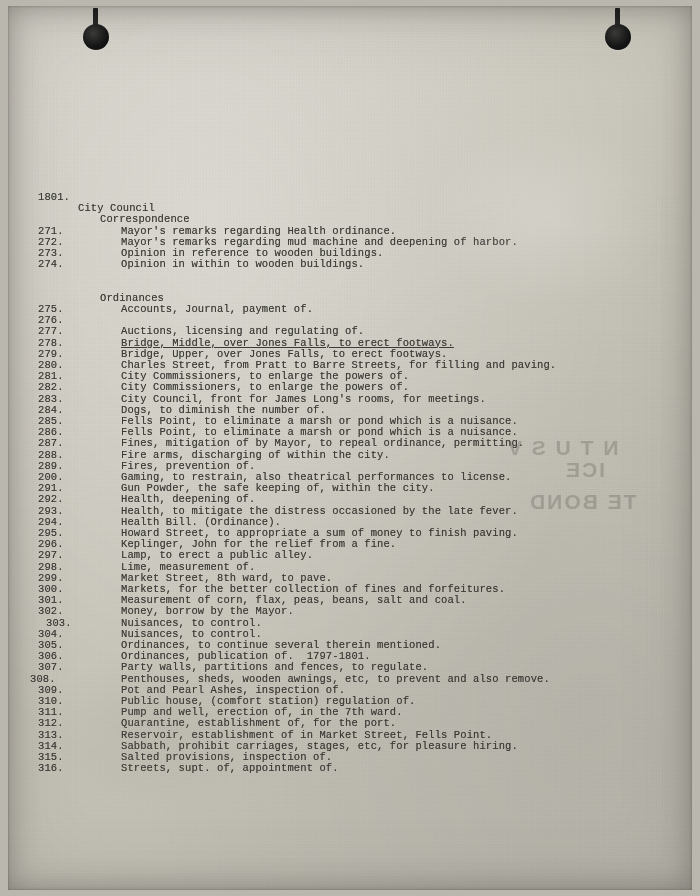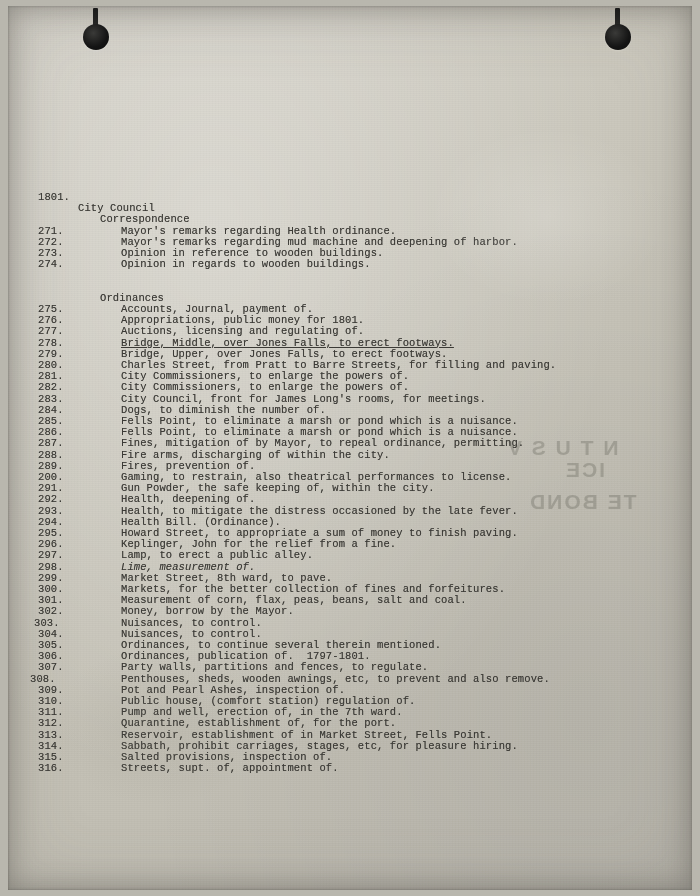--- a/index.html
+++ b/index.html
@@ -117,26 +117,25 @@
   <div class="line" style="left: 30px; top: 186px;">1801.</div>
       <div class="line" style="left: 70px; top: 197.2px;">City Council</div>
       <div class="line" style="left: 92px; top: 208.4px;">Correspondence</div>
       <div class="line" style="left: 30px; top: 219.6px;">271.</div>
       <div class="line" style="left: 113px; top: 219.6px;">Mayor's remarks regarding Health ordinance.</div>
       <div class="line" style="left: 30px; top: 230.8px;">272.</div>
       <div class="line" style="left: 113px; top: 230.8px;">Mayor's remarks regarding mud machine and deepening of harbor.</div>
       <div class="line" style="left: 30px; top: 242px;">273.</div>
       <div class="line" style="left: 113px; top: 242px;">Opinion in reference to wooden buildings.</div>
       <div class="line" style="left: 30px; top: 253.2px;">274.</div>
-      <div class="line" style="left: 113px; top: 253.2px;">Opinion in regards to wooden buildings.</div>
+      <div class="line" style="left: 113px; top: 253.2px;">Opinion in within to wooden buildings.</div>
       <div class="line" style="left: 92px; top: 286.8px;">Ordinances</div>
       <div class="line" style="left: 30px; top: 298px;">275.</div>
       <div class="line" style="left: 113px; top: 298px;">Accounts, Journal, payment of.</div>
       <div class="line" style="left: 30px; top: 309.2px;">276.</div>
-      <div class="line" style="left: 113px; top: 309.2px;">Appropriations, public money for 1801.</div>
       <div class="line" style="left: 30px; top: 320.4px;">277.</div>
       <div class="line" style="left: 113px; top: 320.4px;">Auctions, licensing and regulating of.</div>
       <div class="line" style="left: 30px; top: 331.6px;">278.</div>
       <div class="line" style="left: 113px; top: 331.6px; text-decoration: underline;">Bridge, Middle, over Jones Falls, to erect footways.</div>
       <div class="line" style="left: 30px; top: 342.8px;">279.</div>
       <div class="line" style="left: 113px; top: 342.8px;">Bridge, Upper, over Jones Falls, to erect footways.</div>
       <div class="line" style="left: 30px; top: 354px;">280.</div>
       <div class="line" style="left: 113px; top: 354px;">Charles Street, from Pratt to Barre Streets, for filling and paving.</div>
       <div class="line" style="left: 30px; top: 365.2px;">281.</div>
       <div class="line" style="left: 113px; top: 365.2px;">City Commissioners, to enlarge the powers of.</div>
@@ -166,30 +165,30 @@
       <div class="line" style="left: 113px; top: 499.6px;">Health, to mitigate the distress occasioned by the late fever.</div>
       <div class="line" style="left: 30px; top: 510.8px;">294.</div>
       <div class="line" style="left: 113px; top: 510.8px;">Health Bill. (Ordinance).</div>
       <div class="line" style="left: 30px; top: 522px;">295.</div>
       <div class="line" style="left: 113px; top: 522px;">Howard Street, to appropriate a sum of money to finish paving.</div>
       <div class="line" style="left: 30px; top: 533.2px;">296.</div>
       <div class="line" style="left: 113px; top: 533.2px;">Keplinger, John for the relief from a fine.</div>
       <div class="line" style="left: 30px; top: 544.4px;">297.</div>
       <div class="line" style="left: 113px; top: 544.4px;">Lamp, to erect a public alley.</div>
       <div class="line" style="left: 30px; top: 555.6px;">298.</div>
-      <div class="line" style="left: 113px; top: 555.6px; font-style: italic;">Lime, measurement of.</div>
+      <div class="line" style="left: 113px; top: 555.6px;">Lime, measurement of.</div>
       <div class="line" style="left: 30px; top: 566.8px;">299.</div>
       <div class="line" style="left: 113px; top: 566.8px;">Market Street, 8th ward, to pave.</div>
       <div class="line" style="left: 30px; top: 578px;">300.</div>
       <div class="line" style="left: 113px; top: 578px;">Markets, for the better collection of fines and forfeitures.</div>
       <div class="line" style="left: 30px; top: 589.2px;">301.</div>
       <div class="line" style="left: 113px; top: 589.2px;">Measurement of corn, flax, peas, beans, salt and coal.</div>
       <div class="line" style="left: 30px; top: 600.4px;">302.</div>
       <div class="line" style="left: 113px; top: 600.4px;">Money, borrow by the Mayor.</div>
-      <div class="line" style="left: 26px; top: 611.6px;">303.</div>
+      <div class="line" style="left: 38px; top: 611.6px;">303.</div>
       <div class="line" style="left: 113px; top: 611.6px;">Nuisances, to control.</div>
       <div class="line" style="left: 30px; top: 622.8px;">304.</div>
       <div class="line" style="left: 113px; top: 622.8px;">Nuisances, to control.</div>
       <div class="line" style="left: 30px; top: 634px;">305.</div>
       <div class="line" style="left: 113px; top: 634px;">Ordinances, to continue several therein mentioned.</div>
       <div class="line" style="left: 30px; top: 645.2px;">306.</div>
       <div class="line" style="left: 113px; top: 645.2px;">Ordinances, publication of.  1797-1801.</div>
       <div class="line" style="left: 30px; top: 656.4px;">307.</div>
       <div class="line" style="left: 113px; top: 656.4px;">Party walls, partitions and fences, to regulate.</div>
       <div class="line" style="left: 22px; top: 667.6px;">308.</div>

